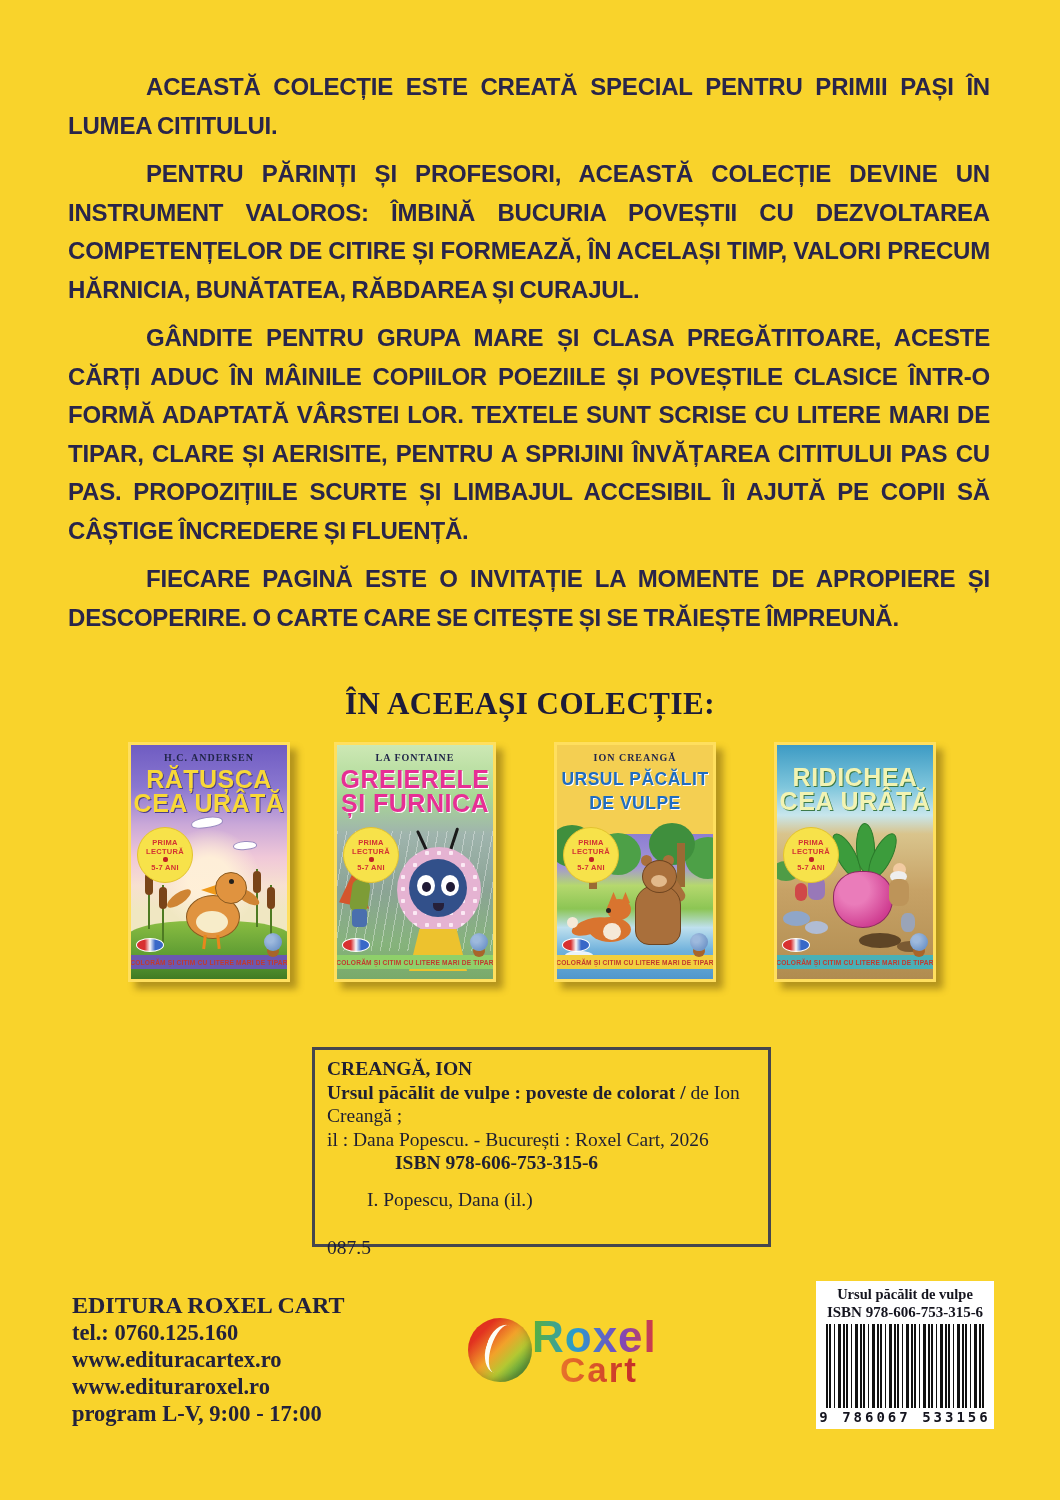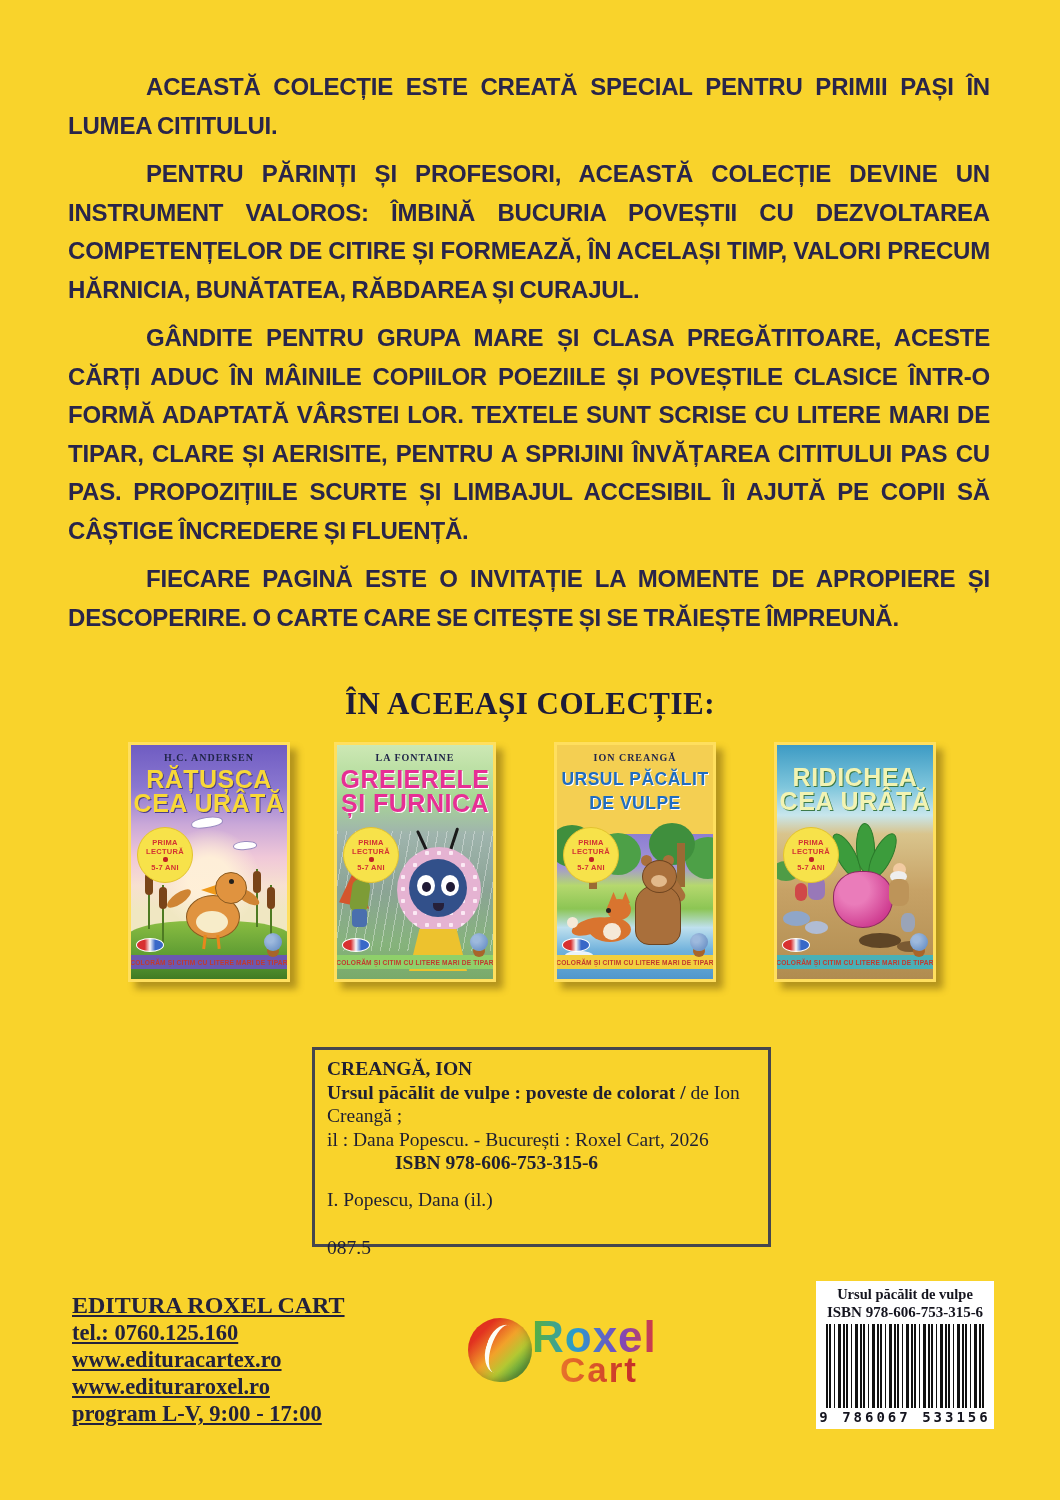--- a/index.html
+++ b/index.html
@@ -152,26 +152,26 @@
   .cat{position:absolute;left:124px;top:168px;width:14px;height:19px;background:#9aa4b8;border-radius:40%;}
   .hole{position:absolute;left:82px;top:188px;width:42px;height:15px;background:#5f4526;border-radius:50%;}
   .mound{position:absolute;left:120px;top:196px;width:26px;height:11px;background:#7a5a32;border-radius:50%;}
 
   
   .cip{position:absolute;left:312px;top:1047px;width:429px;height:180px;border:3px solid #46464e;
        padding:7px 12px;font-family:"Liberation Serif",serif;font-size:19.5px;line-height:23.5px;
        color:#1f1f33;background:transparent;}
   .cip .bold{font-weight:700;}
   .cip-isbn{font-weight:700;padding-left:68px;}
-  .cip-credit{margin-top:13px;}
+  .cip-credit{margin-top:13px;margin-left:40px;}
   .cip-code{margin-top:25px;font-family:Liberation Serif, serif;}
 
   
   .publisher{position:absolute;left:72px;top:1292px;font-family:"Liberation Serif",serif;
-       font-weight:700;color:#23223c;font-size:22.5px;line-height:27px;text-decoration:underline;}
+       font-weight:700;color:#23223c;font-size:22.5px;line-height:27px;}
   .publisher .pub-name{font-size:24px;}
 
   
   .logo{position:absolute;left:468px;top:1312px;width:210px;height:92px;}
   .logo-ball{position:absolute;left:0;top:6px;width:64px;height:64px;border-radius:50%;
        background:linear-gradient(135deg,#e23220 22%,#f2a22a 48%,#b4c832 66%,#3f9e46 86%);
        box-shadow:inset -3px -3px 6px rgba(120,60,0,0.3);}
   .logo-ball::before{content:"";position:absolute;left:18px;top:6px;width:26px;height:50px;
        border-left:5px solid #fdfdf4;border-radius:50%;transform:rotate(18deg);}
   .logo-roxel{position:absolute;left:64px;top:0;font-size:44px;font-weight:800;letter-spacing:1px;

